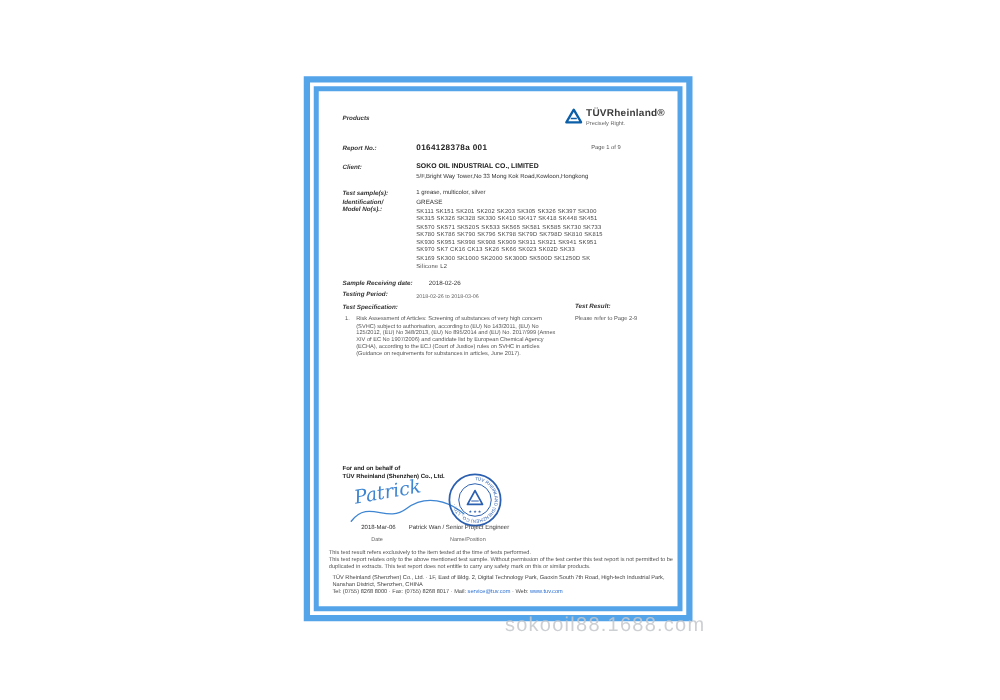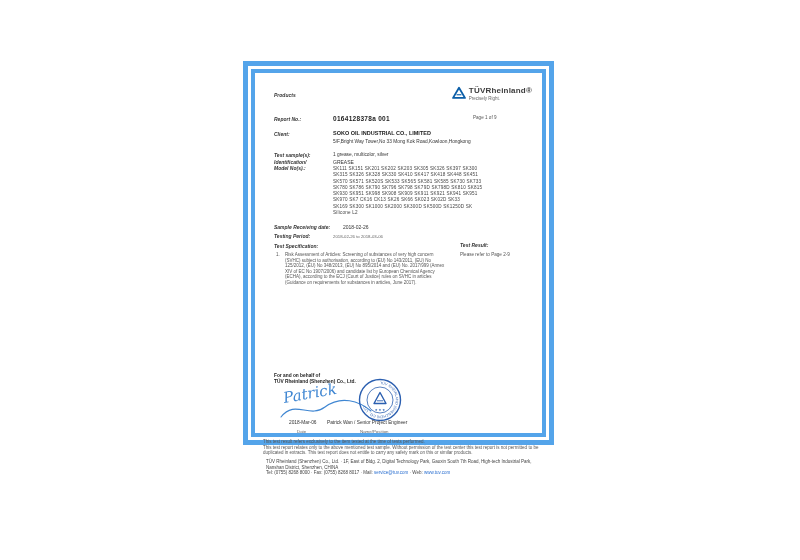--- a/index.html
+++ b/index.html
@@ -4,21 +4,21 @@
 <style>
   :root{
     --frame-blue:#54a4ea; --logo-blue:#0b5ea8; --stamp-blue:#2b5fb0;
     --sig-blue:#3f86d2; --ink:#333; --ink-soft:#555; --link:#2a6fd0;
     --wm-gray:#c5c8cc;
   }
   *{margin:0;padding:0;box-sizing:border-box;}
   body{font-family:"Liberation Sans",sans-serif;background:#fff;}
   .canvas{position:relative;width:800px;height:560px;background:#fff;overflow:hidden;}
 
-  .cert-frame{position:absolute;left:243px;top:61px;width:311px;height:384px;
+  .cert-frame{position:absolute;left:243px;top:61px;width:311px;height:436px;
     border:5px solid var(--frame-blue);background:#fff;padding:3px;}
   .cert-inner{position:relative;width:100%;height:100%;border:4px solid var(--frame-blue);background:#fff;}
 
   .abs{position:absolute;}
   .lbl{font-size:5px;font-weight:bold;font-style:italic;color:var(--ink);white-space:nowrap;}
   .val{font-size:5px;color:var(--ink);white-space:nowrap;}
   .val-b{font-size:5.5px;font-weight:bold;color:#222;white-space:nowrap;}
   .tiny{font-size:4.5px;color:var(--ink-soft);line-height:5.4px;}
   .model-block{font-size:4.6px;color:#444;line-height:6.3px;letter-spacing:.2px;width:190px;}
   .spec-par{font-size:4.5px;color:var(--ink-soft);line-height:5.5px;width:164px;white-space:normal;}
@@ -137,14 +137,15 @@
 
       <div class="abs tiny" style="left:11px;top:386px;color:#444;">TÜV Rheinland (Shenzhen) Co., Ltd. · 1F, East of Bldg. 2, Digital Technology Park, Gaoxin South 7th Road, High-tech Industrial Park,</div>
       <div class="abs tiny" style="left:11px;top:391.5px;color:#444;">Nanshan District, Shenzhen, CHINA</div>
       <div class="abs tiny" style="left:11px;top:397px;color:#444;">
         <span>Tel: (0755) 8268 8000 · Fax: (0755) 8268 8017 · Mail: </span><span class="link">service@tuv.com</span><span> · Web: </span><span class="link">www.tuv.com</span>
       </div>
 
     </div>
   </div>
 
+  <div class="abs wm-url" style="left:404px;top:492px;">sokooil88.1688.com</div>
 
 </div>
 
 </body></html>

